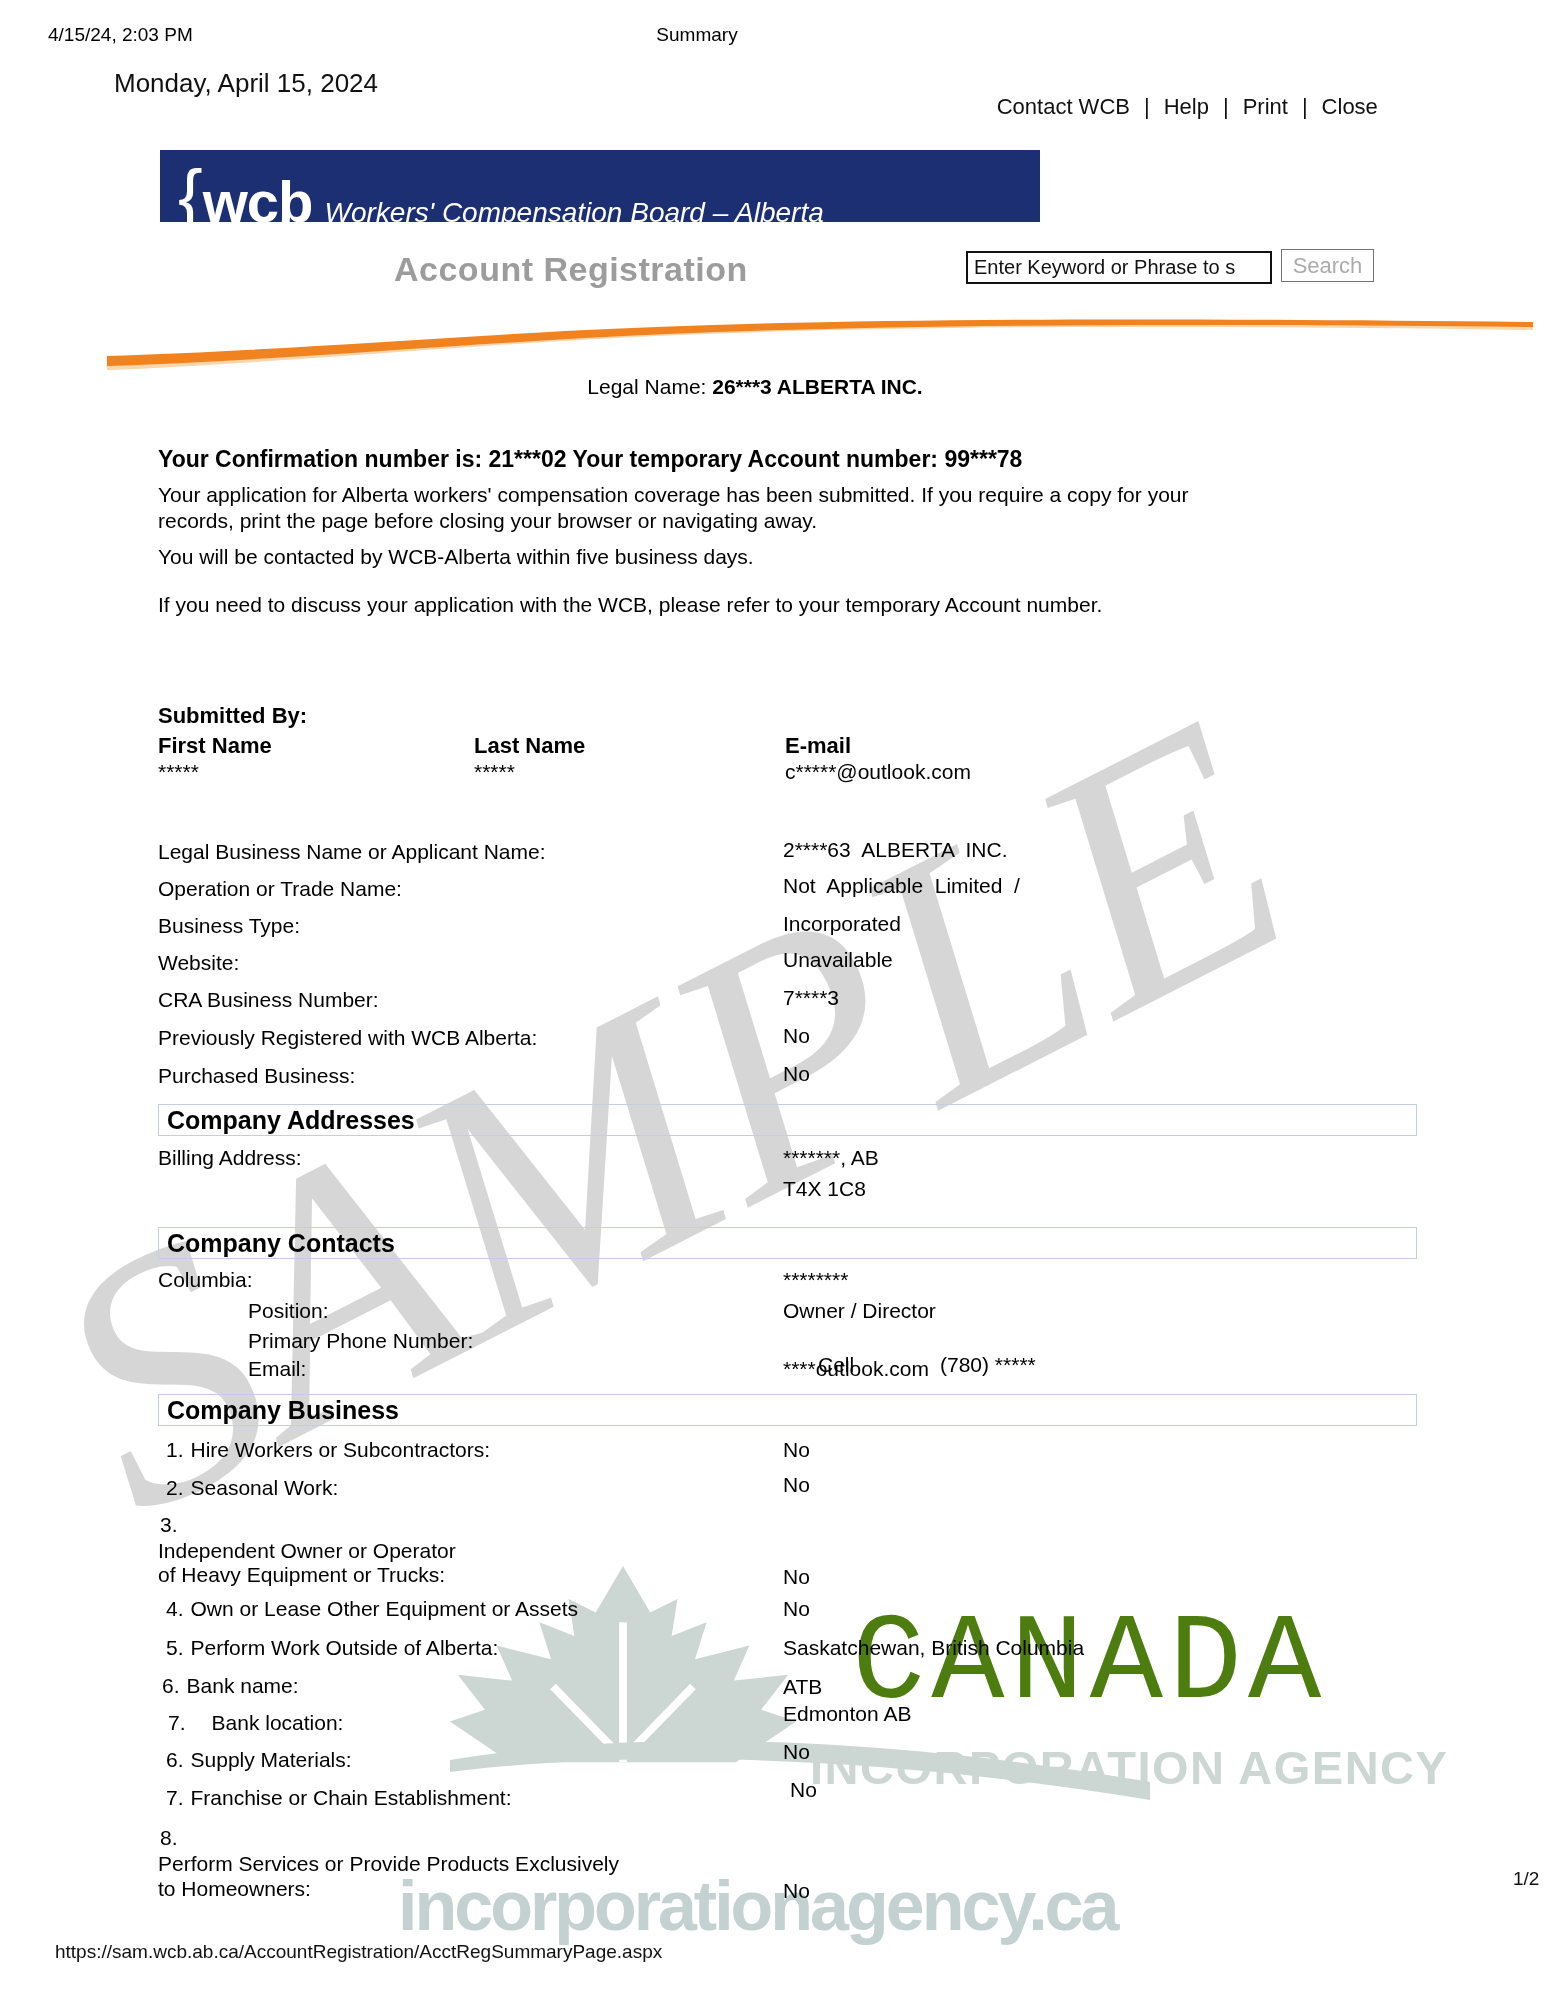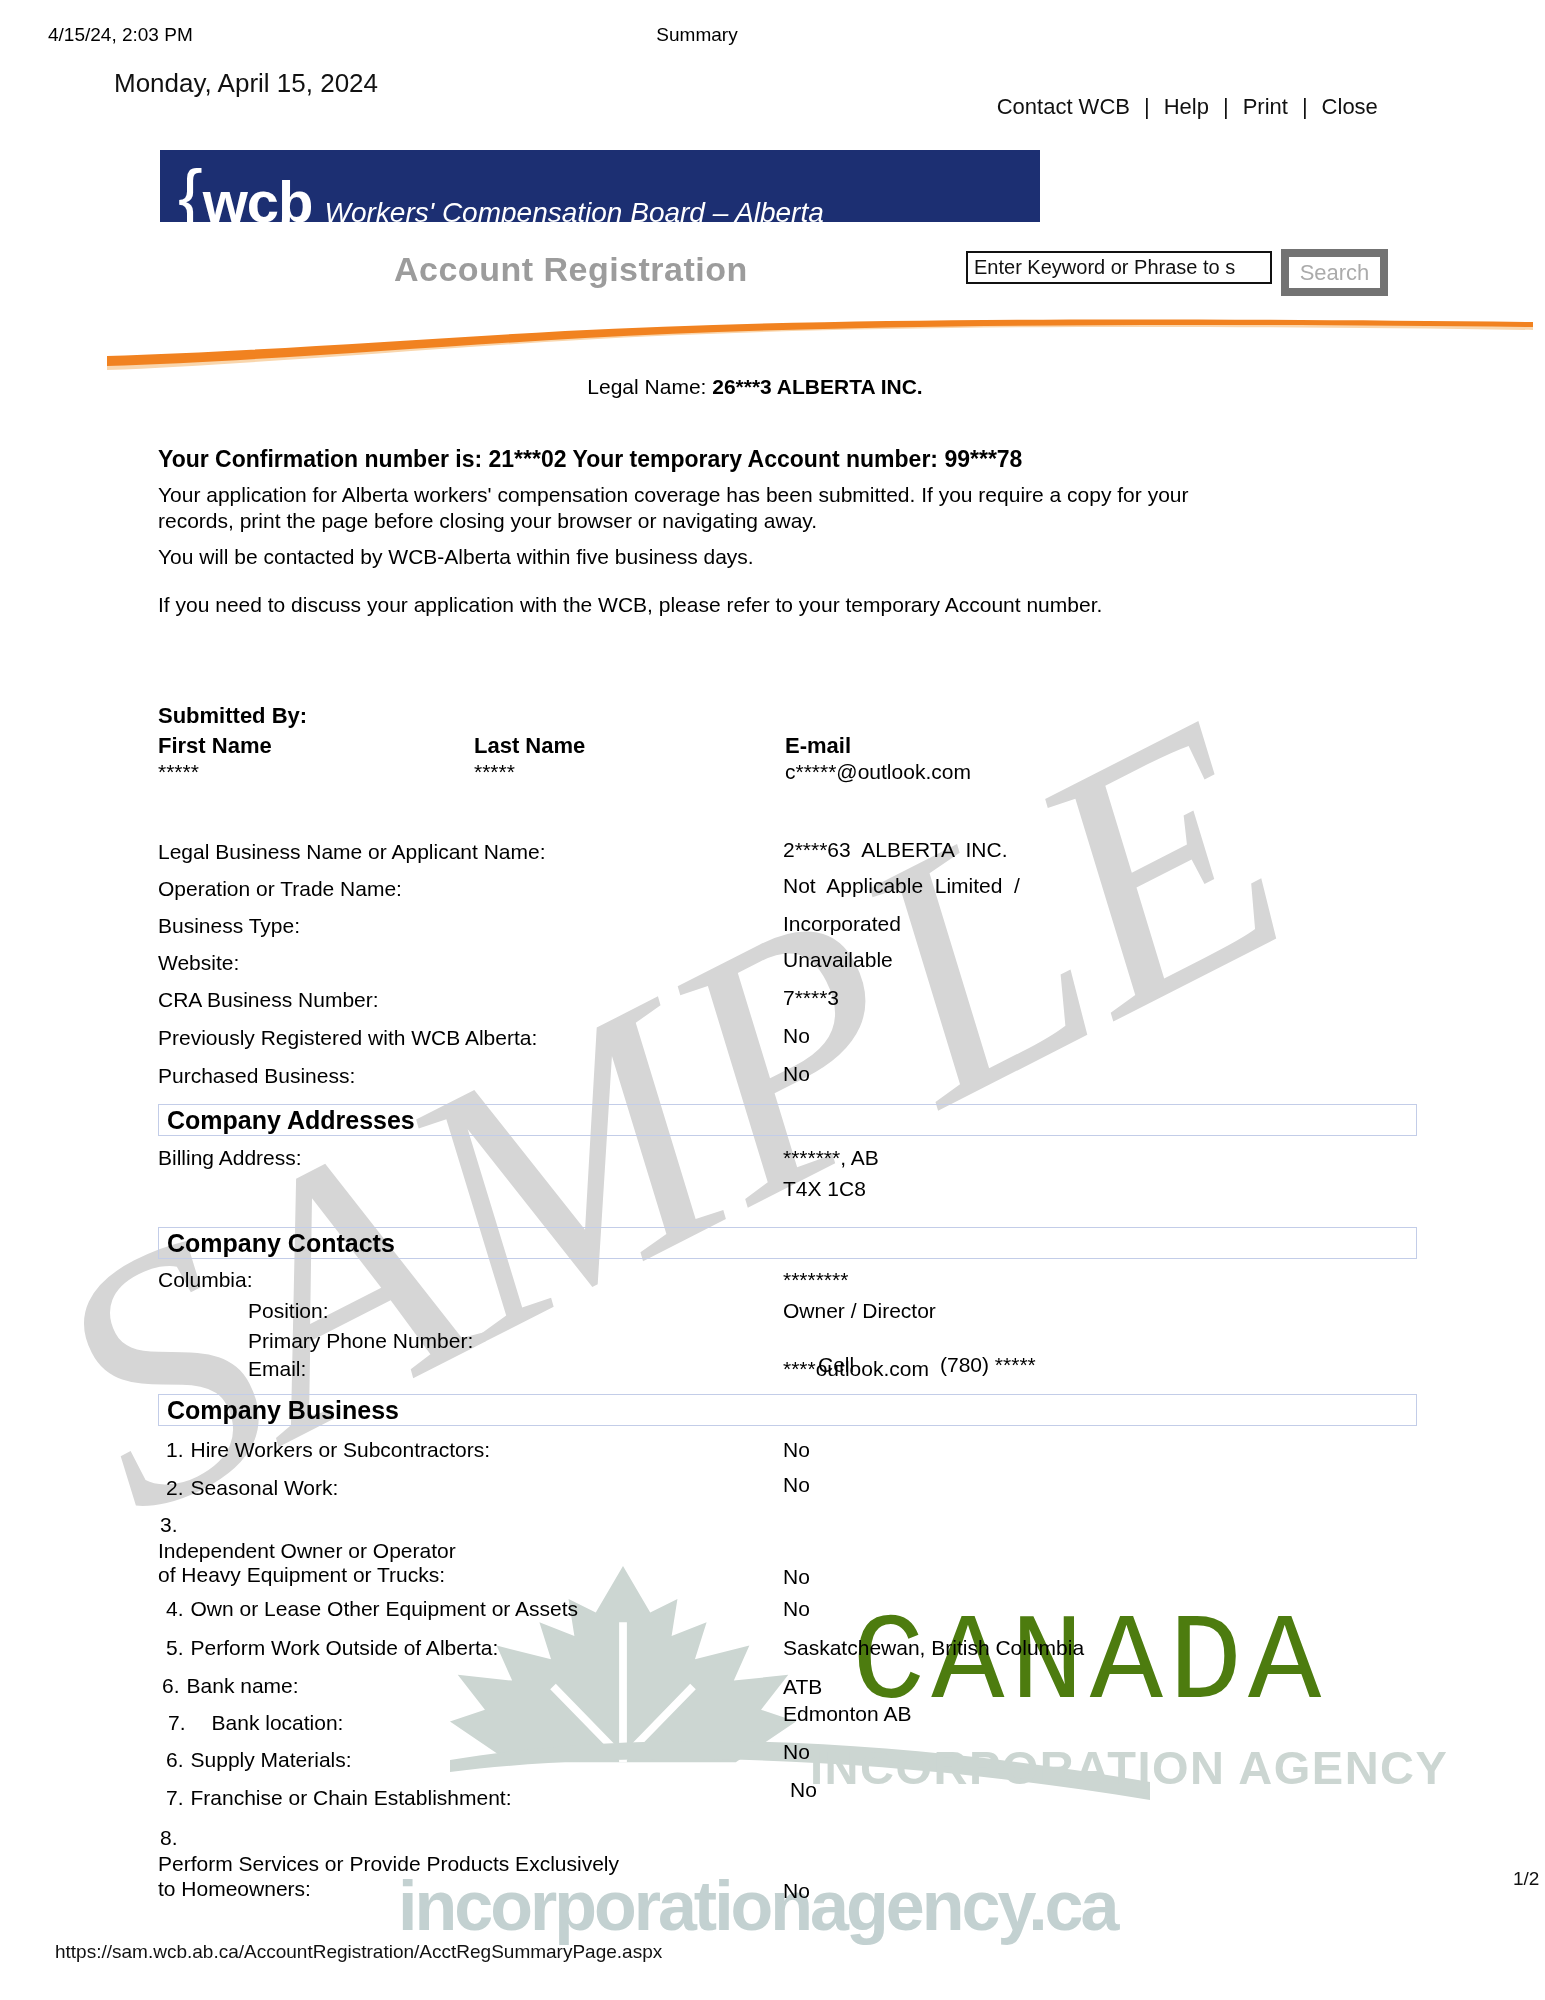--- a/index.html
+++ b/index.html
@@ -26,21 +26,21 @@
   .links .lk{cursor:pointer;}
   .links .sep{margin:0 14px;}
   .banner{left:160px;top:150px;width:880px;height:72px;background:#1c2f72;}
   .banner-inner{position:absolute;left:18px;bottom:9px;display:flex;align-items:baseline;color:#fff;}
   .logo-brace{font-size:74px;font-weight:300;line-height:0;}
   .logo-word{font-size:58px;font-weight:bold;letter-spacing:-1px;line-height:0;}
   .logo-tagline{font-size:28px;font-style:italic;margin-left:12px;line-height:0;}
   .page-title{left:394px;top:250px;font-size:34px;font-weight:bold;color:#9c9c9c;letter-spacing:0.5px;}
   .search-input{left:966px;top:251px;width:296px;height:29px;border:2px solid #111;
                 font-size:20px;line-height:29px;padding-left:6px;color:#111;background:#fff;white-space:nowrap;overflow:hidden;}
-  .search-btn{left:1281px;top:249px;width:91px;height:31px;border:8px solid #737373;background:#fff;
+  .search-btn{left:1281px;top:249px;width:91px;height:31px;border:1px solid #737373;background:#fff;
               font-size:22px;line-height:31px;text-align:center;color:#ababab;cursor:pointer;}
   .legal-line{left:0;width:1510px;top:375px;text-align:center;font-size:21px;}
   .lbl,.val{font-size:21px;white-space:pre;}
   .b{font-weight:bold;}
   .conf-head{font-size:23px;font-weight:bold;}
   .para{font-size:21px;}
   .colhead{font-size:22px;font-weight:bold;}
   .sec-box{position:absolute;left:158px;width:1257px;height:30px;border:1px solid #c3cde8;}
   .sec-title{font-size:25px;font-weight:bold;padding:1px 0 0 8px;}
   .num{margin-right:7px;}

